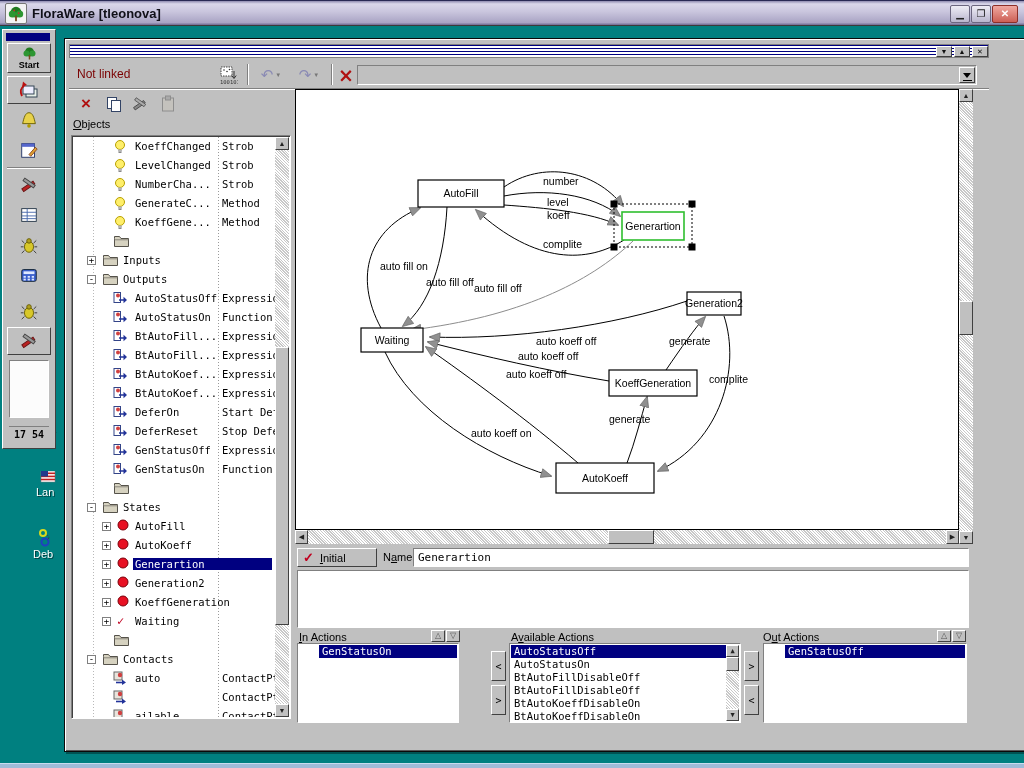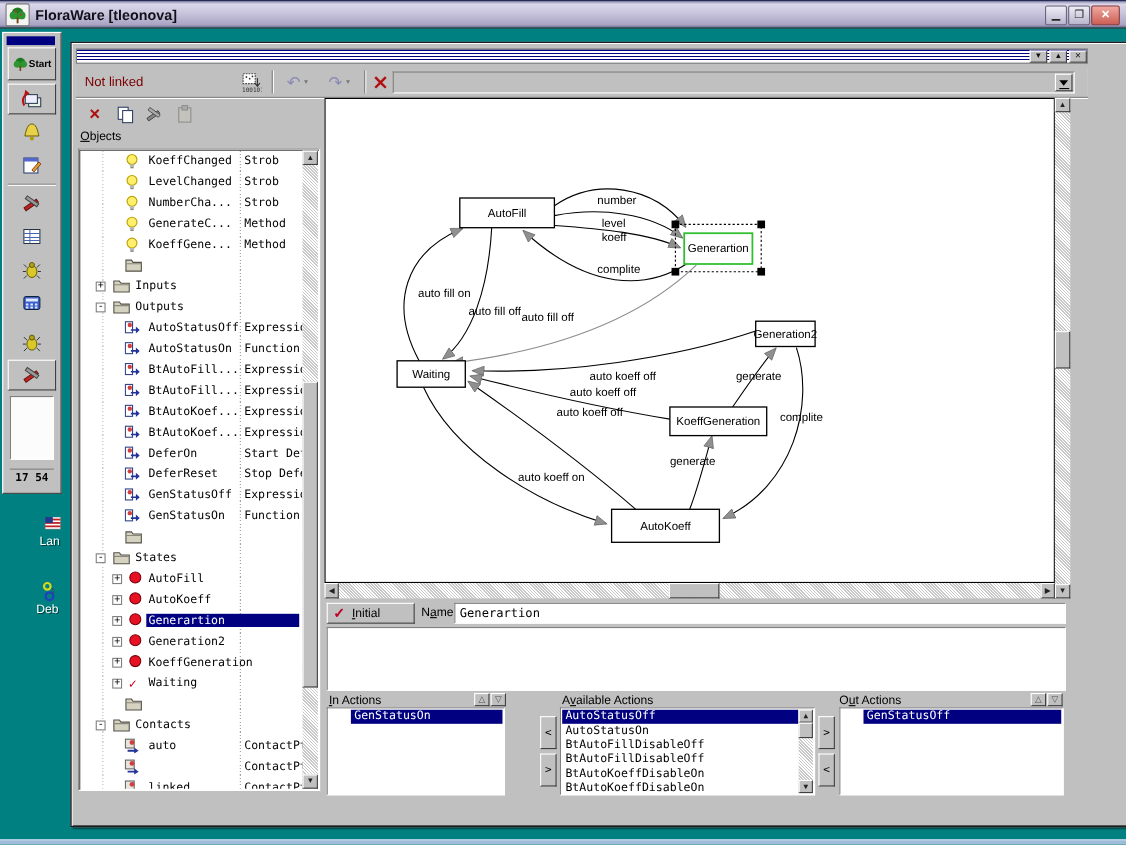--- a/index.html
+++ b/index.html
@@ -32,21 +32,21 @@
     color:#fff; font-weight:bold; border-color:#8c2f28; }
 
   
   .desk-label { color:#ffffff; font-size:11px; text-shadow:1px 1px 0 #004040;text-align:right; }
   #taskstrip { left:0; top:763px; width:1024px; height:5px; background:#9fbcd8; border-top:1px solid #c9dcef; }
 
   
   #sidebar { left:2px; top:29px; width:54px; height:420px; background:#c0c0c0;
     border:1px solid #404040; border-top-color:#fff; border-left-color:#fff; }
   #sb-strip { left:3px; top:3px; width:44px; height:8px; background:#000080; }
-  .sb-btn { left:4px; width:44px; height:28px; display:flex; flex-direction:row;
+  .sb-btn { left:4px; width:44px; height:28px; display:flex; flex-direction:column;
     align-items:center; justify-content:center; }
   .sb-sep { left:4px; width:44px; height:0; border-top:1px solid #808080; border-bottom:1px solid #ffffff; }
   #sb-start-label { font-size:9px; font-weight:bold; color:#000; line-height:9px; }
   #sb-whitebox { left:6px; top:330px; width:40px; height:58px; background:#fcfcfc; border:1px solid #808080;
     border-right-color:#fff; border-bottom-color:#fff; }
   #sb-clock { left:6px; top:396px; width:40px; height:15px; font-size:10px; font-weight:bold;
     font-family:"DejaVu Sans Mono", monospace; text-align:center; line-height:15px; color:#000;
     border-top:1px solid #808080; }
 
   
@@ -577,21 +577,21 @@
             <span class="row-label" style="left: 60px; margin-top: 26px;">btAuto</span>
             <span class="row-value">ContactPt</span>
           </div>
           <div class="tree-row">
             <span class="row-icon" style="left: 40px;"><svg width="15" height="14">
                 <rect x="1" y="1" width="8" height="8" fill="#e8e4dc" stroke="#666"></rect>
                 <circle cx="7" cy="4" r="2.2" fill="#d04040"></circle>
                 <path d="M3,11.5 h7" stroke="#223399" stroke-width="1.6"></path>
                 <path d="M9,8.5 L13,11.5 L9,14 z" fill="#223399"></path>
               </svg></span>
-            <span class="row-label" style="left: 60px;">linked</span>
+            <span class="row-label" style="left: 60px;">ailable</span>
             <span class="row-value">ContactPt</span>
           </div>
         </div>
       <div id="tree-scroll" class="scrollbar">
         <div class="sb-arrow" style="top:0;left:0;right:0;height:13px;">▲</div>
         <div class="sb-thumb" style="left:0;right:0;top:210px;height:278px;"></div>
         <div class="sb-arrow" style="bottom:0;left:0;right:0;height:13px;">▼</div>
       </div>
     </div>
   </div>

